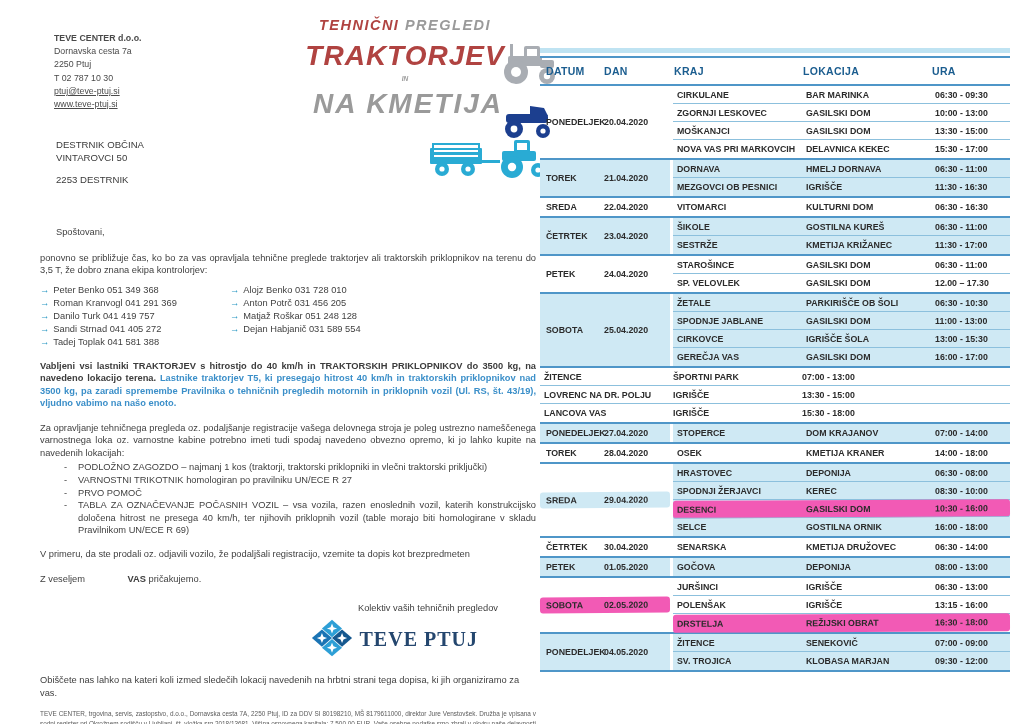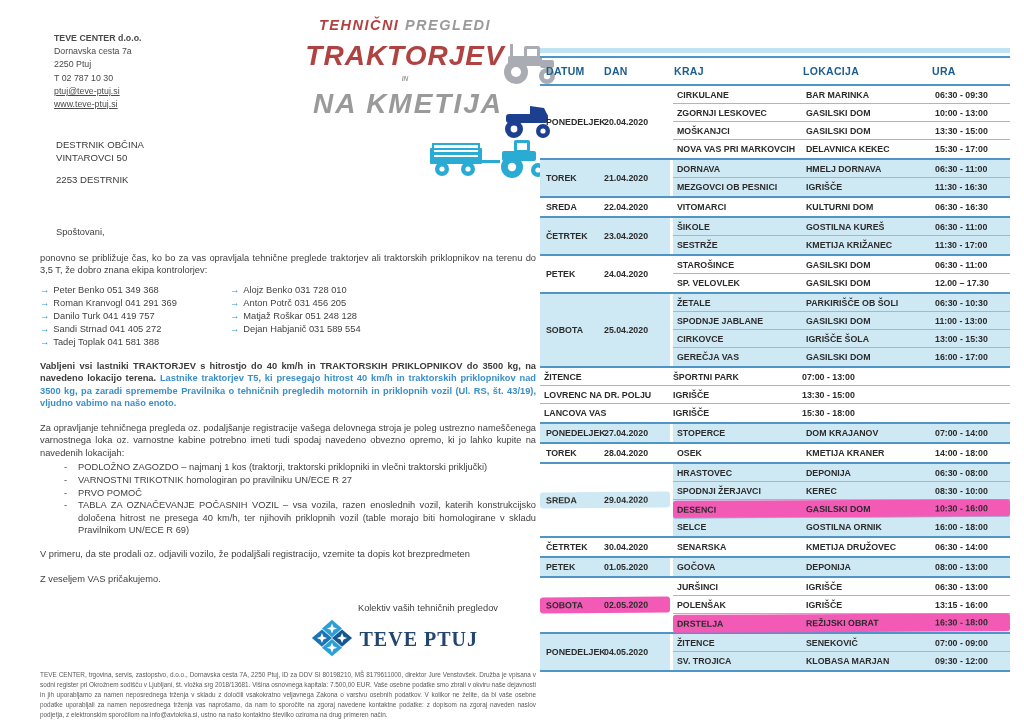--- a/index.html
+++ b/index.html
@@ -41,21 +41,21 @@
   .c-item{line-height:1.42;}
   .arrow{color:#2e9ac4;font-weight:bold;margin-right:4px;}
   .invite{text-align:justify;font-weight:bold;margin:10px 0 12px 0;}
   .invite .dk{color:#3c3c3c;} .invite .bl{color:var(--blue);}
   .equip-intro{text-align:justify;margin-bottom:2px;}
   .equip-list{list-style:none;margin:0 0 11px 24px;}
   .equip-list li{padding-left:14px;position:relative;text-align:justify;}
   .equip-list li::before{content:"-";position:absolute;left:0;}
   .note{text-align:justify;margin-bottom:13px;}
   .closing{margin-bottom:16px;}
-  .closing b{font-weight:normal;}
+  .closing b{font-weight:bold;margin-left:40px;}
   .signoff{text-align:right;padding-right:38px;margin-bottom:4px;}
   .logo-row{display:flex;justify-content:flex-end;align-items:center;gap:7px;padding-right:58px;margin-bottom:10px;}
   .logo-text{font-family:"Liberation Serif",serif;font-size:20px;font-weight:bold;color:#24466e;letter-spacing:1px;}
   .visit{margin:14px 0 10px 0;}
   .fineprint{font-size:6.4px;line-height:1.55;text-align:justify;color:#5a5a5a;}
 
   
   .schedule{position:absolute;left:540px;top:48px;width:470px;}
   .topband{height:5px;background:#bfe3f2;margin-bottom:3px;}
   .shead{display:flex;align-items:center;height:30px;border-top:2px solid var(--line);border-bottom:2px solid var(--line);
@@ -195,20 +195,21 @@
       <path d="M34 11.5 L45 21 L34 30.5 L23 21 Z" fill="#16588f"></path>
       <path d="M23 22 L34 31.5 L23 41 L12 31.5 Z" fill="#2d9fd6"></path>
       <path d="M23 5 l1.6 4 4 1.5 -4 1.5 -1.6 4 -1.6-4 -4-1.5 4-1.5 z" fill="#fff"></path>
       <path d="M12 15.5 l1.6 4 4 1.5 -4 1.5 -1.6 4 -1.6-4 -4-1.5 4-1.5 z" fill="#fff"></path>
       <path d="M34 15.5 l1.6 4 4 1.5 -4 1.5 -1.6 4 -1.6-4 -4-1.5 4-1.5 z" fill="#fff"></path>
       <path d="M23 26 l1.6 4 4 1.5 -4 1.5 -1.6 4 -1.6-4 -4-1.5 4-1.5 z" fill="#fff"></path>
     </svg>
     <span class="logo-text">TEVE PTUJ</span>
   </div>
 
+  <p class="visit">Obiščete nas lahko na kateri koli izmed sledečih lokacij navedenih na hrbtni strani tega dopisa, ki jih organiziramo za vas.</p>
   <p class="fineprint">TEVE CENTER, trgovina, servis, zastopstvo, d.o.o., Dornavska cesta 7A, 2250 Ptuj, ID za DDV SI 80198210, MŠ 8179611000, direktor Jure Venstovšek. Družba je vpisana v sodni register pri Okrožnem sodišču v Ljubljani, št. vložka srg 2018/13681. Višina osnovnega kapitala: 7.500,00 EUR. Vaše osebne podatke smo zbrali v okviru naše dejavnosti in jih uporabljamo za namen neposrednega trženja v skladu z določili vsakokratno veljavnega Zakona o varstvu osebnih podatkov. V kolikor ne želite, da bi vaše osebne podatke uporabljali za namen neposrednega trženja vas naprošamo, da nam to sporočite na zgoraj navedene kontaktne podatke: z dopisom na zgoraj naveden naslov podjetja, z elektronskim sporočilom na info@avtokrka.si, ustno na našo kontaktno številko oziroma na drug primeren način.</p>
 </div>
 
 <div class="schedule">
   <div class="topband"></div>
   <div class="shead">
     <span class="h-datum">DATUM</span>
     <span class="h-dan">DAN</span>
     <span class="h-kraj">KRAJ</span>
     <span class="h-lok">LOKACIJA</span>

